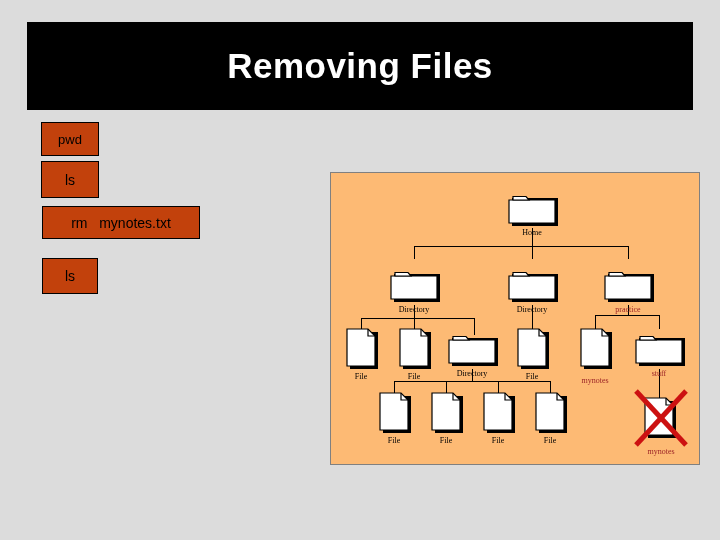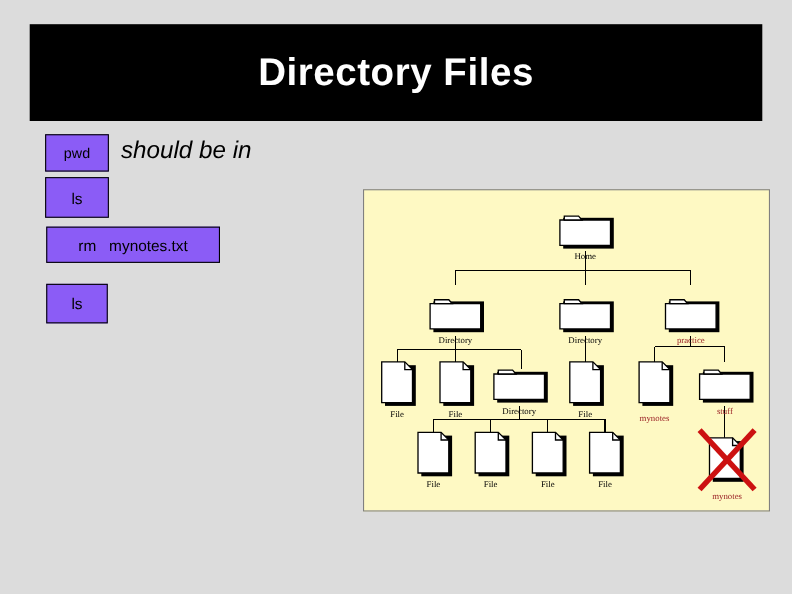--- a/index.html
+++ b/index.html
@@ -32,21 +32,21 @@
     font-size: 35px;
     font-weight: bold;
     letter-spacing: 0.5px;
     font-family: "Liberation Sans", sans-serif;
     white-space: nowrap;
   }
 
   
   .cmd-box {
     position: absolute;
-    background: #8b5cf6;
+    background: #c2410c;
     border: 1px solid #000000;
     box-sizing: border-box;
     display: flex;
     align-items: center;
     justify-content: center;
     font-size: 14px;
     color: #000000;
     font-family: "Liberation Sans", sans-serif;
     white-space: pre;
   }
@@ -68,21 +68,21 @@
     font-family: "Liberation Sans", sans-serif;
   }
 
   
   #diagram-panel {
     position: absolute;
     left: 330px;
     top: 172px;
     width: 370px;
     height: 293px;
-    background: #fef9c3;
+    background: #fdba74;
     border: 1px solid #808080;
     box-sizing: border-box;
     overflow: hidden;
   }
   #diagram-svg {
     position: absolute;
     left: 0;
     top: 0;
     width: 370px;
     height: 293px;
@@ -96,33 +96,32 @@
     text-anchor: middle;
   }
   .node-label.red {
     fill: #9b2226;
   }
 </style>
 </head>
 <body>
 
 <div id="title-bar">
-  <div id="title-text">Directory Files</div>
+  <div id="title-text">Removing Files</div>
 </div>
 
 <div class="cmd-box" id="cmd-pwd">pwd</div>
 
 <div class="cmd-box" id="cmd-ls-1">ls</div>
 
 <div class="cmd-box" id="cmd-rm">rm   mynotes.txt</div>
 
 <div class="cmd-box" id="cmd-ls-2">ls</div>
 
 <div id="note">
-  <div>should be in</div>
 </div>
 
 <div id="diagram-panel">
   <svg id="diagram-svg" viewBox="0 0 370 293">
 
     <defs>
 
       <g id="glyph-folder">
         <rect x="3" y="3" width="46" height="28" fill="#000000"></rect>
         <path d="M0 5 L0 28 L46 28 L46 5 Z" fill="#ffffff" stroke="#000000" stroke-width="1.2"></path>

